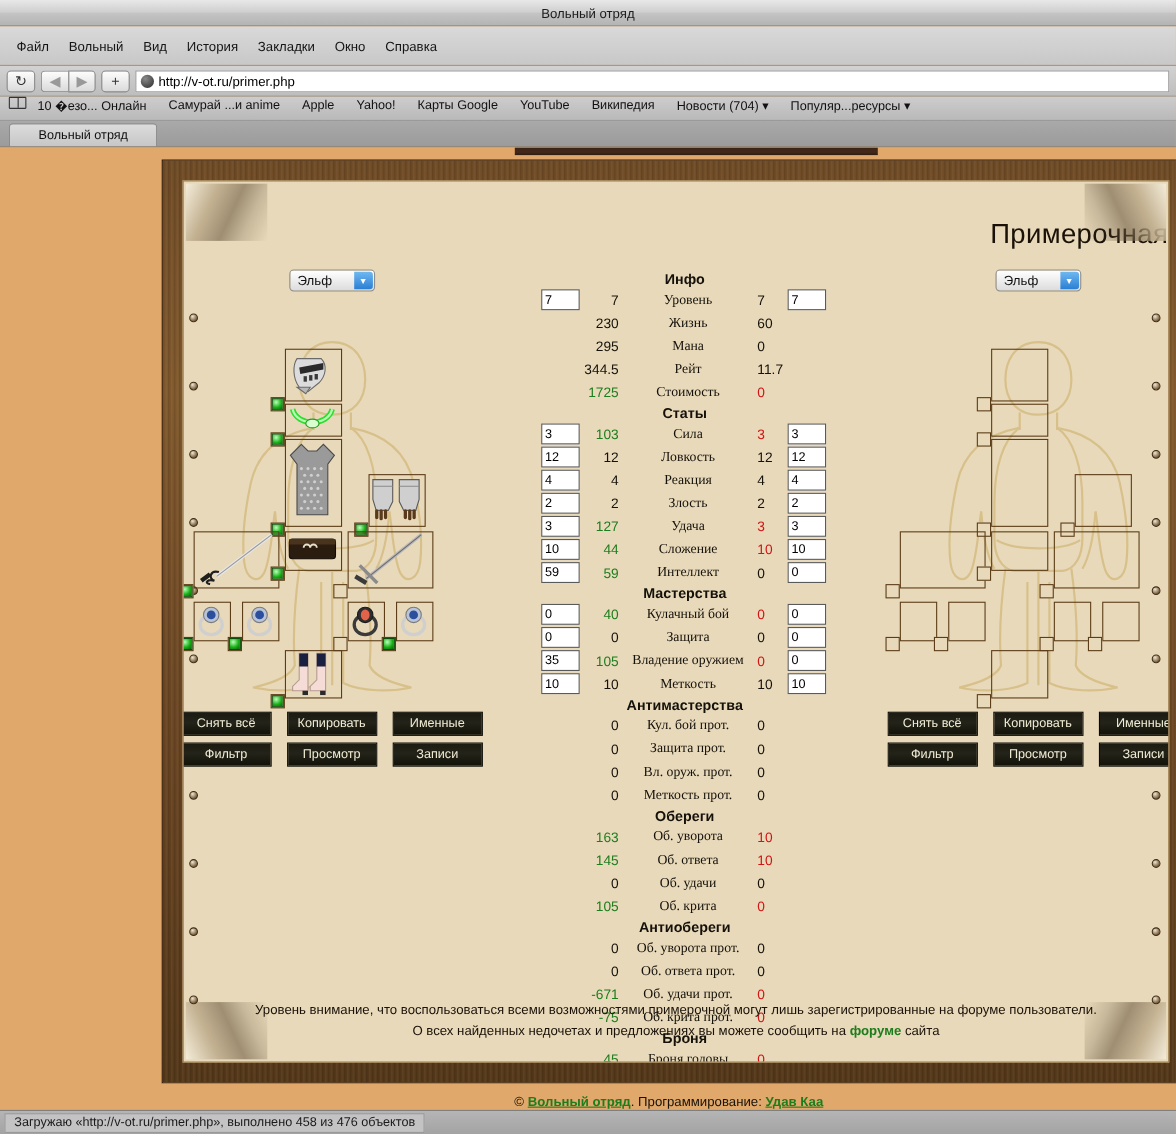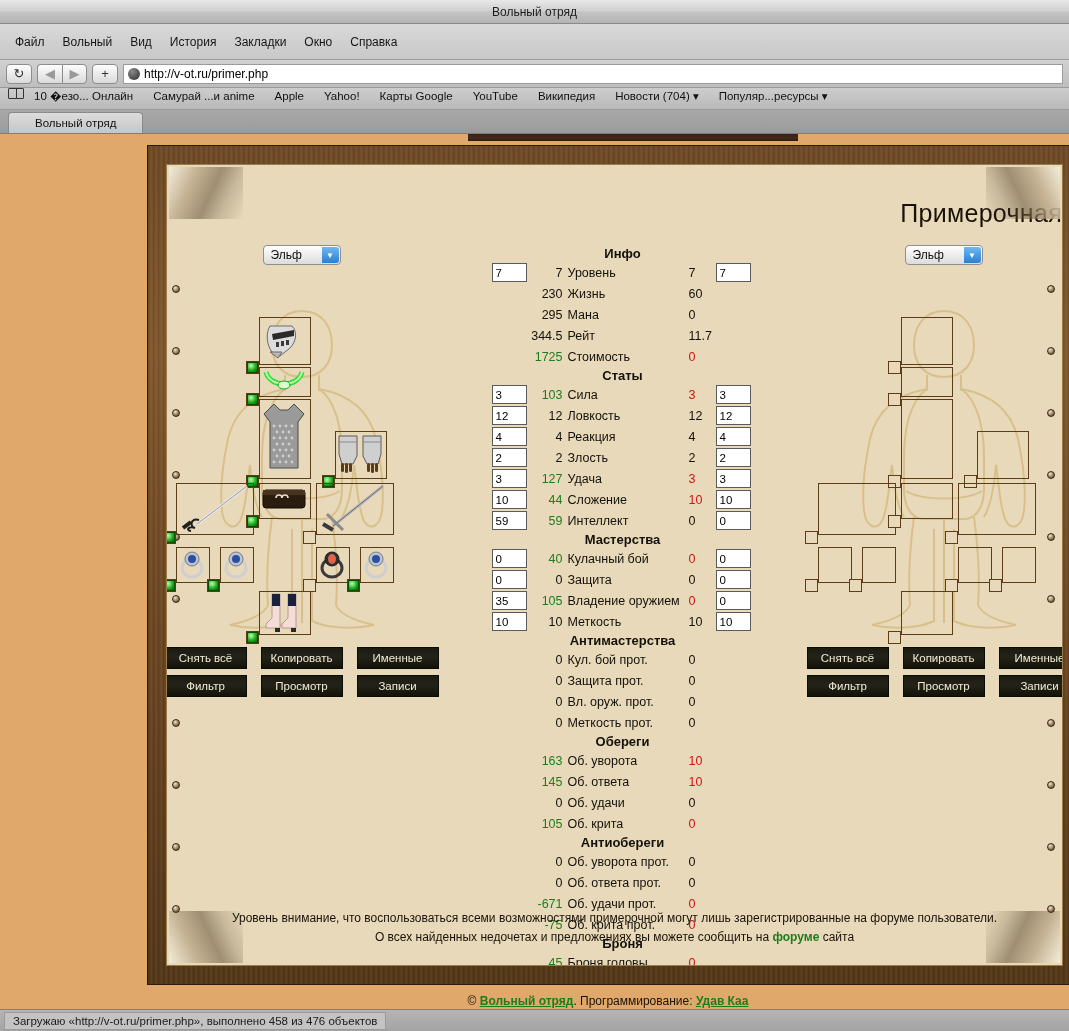--- a/index.html
+++ b/index.html
@@ -204,21 +204,21 @@
     display: flex; align-items: center; justify-content: center;
     white-space: nowrap;
   }
 
   
   .stats { width: 262px; font-size: 12.5px; color: #14110a; }
   .sec-head { text-align: center; font-weight: bold; font-size: 13px; padding: 1px 0; }
   .srow { display: flex; align-items: center; height: 21px; }
   .c-in-l  { width: 38px; display: flex; justify-content: flex-start; }
   .c-val-l { width: 38px; text-align: right; padding-right: 5px; }
-  .c-lbl   { flex: 1; text-align: left; white-space: nowrap; }
+  .c-lbl   { flex: 1; text-align: center; white-space: nowrap; font-family: Liberation Serif, serif; }
   .c-val-r { width: 32px; text-align: left; padding-left: 5px; }
   .c-in-r  { width: 38px; display: flex; justify-content: flex-start; }
   .inp {
     width: 35px; height: 19px;
     background: #fff; border: 1px solid #5a5a5a;
     font-size: 11.5px; color: #000;
     display: flex; align-items: center; padding-left: 3px;
   }
   .green { color: #1d7d1d; }
   .red   { color: #d11414; }

